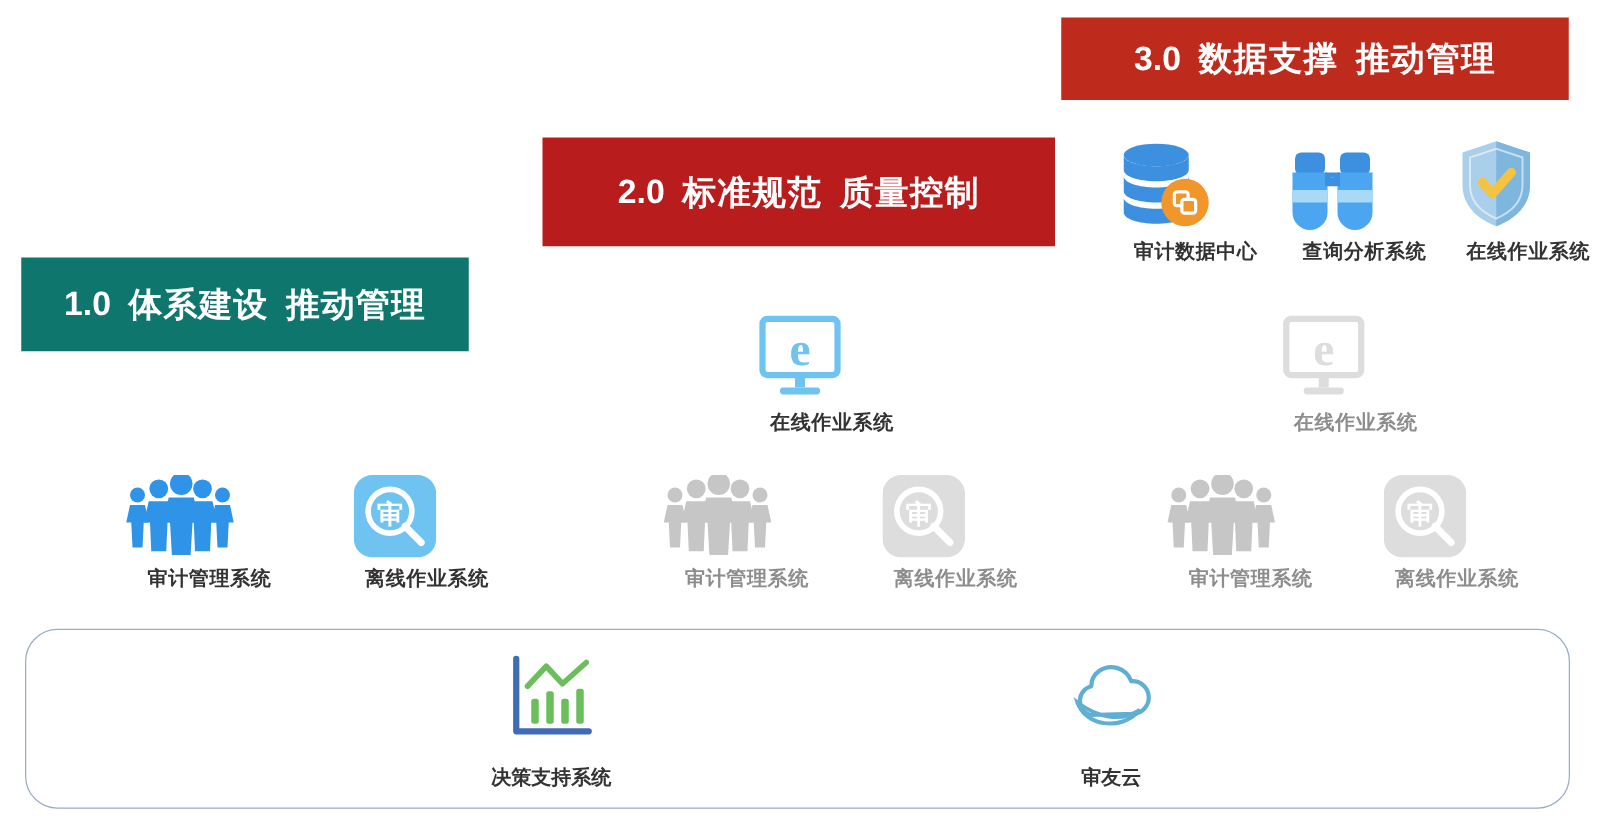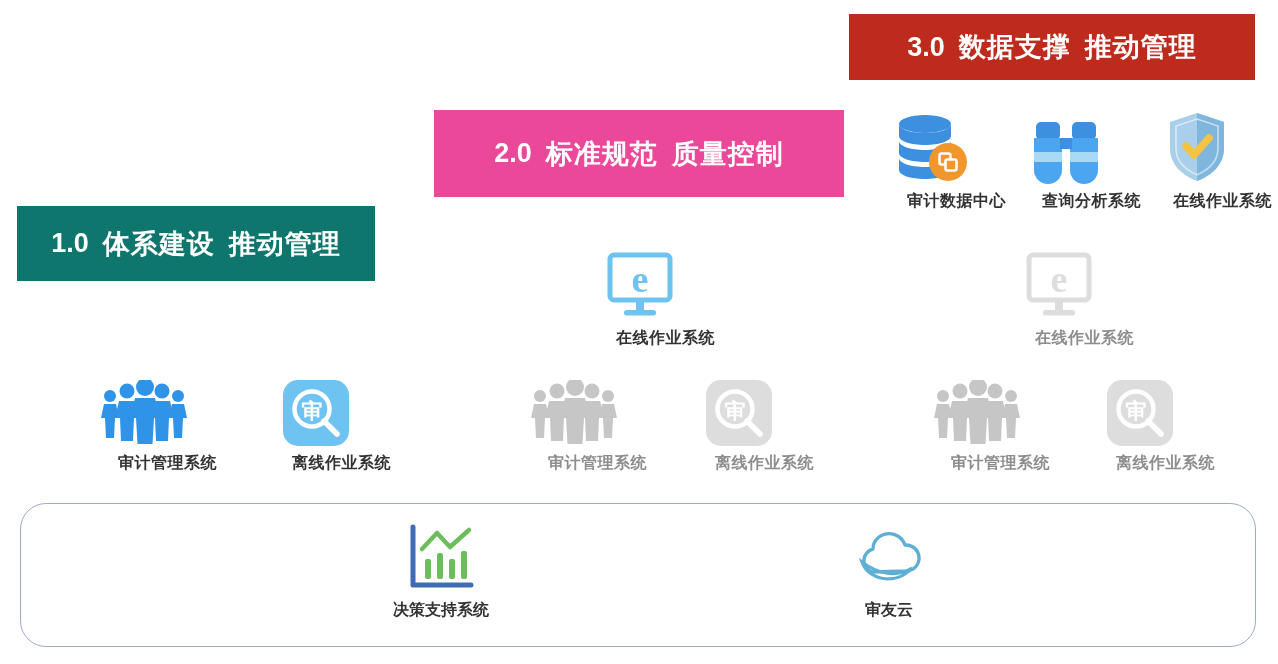--- a/index.html
+++ b/index.html
@@ -27,21 +27,21 @@
     font-weight: bold;
     font-size: 27px;
     letter-spacing: 1px;
     white-space: nowrap;
   }
   .phase-bar .num { margin-right: 10px; letter-spacing: 0px; }
   .phase-bar .seg { margin-right: 14px; }
   .phase-bar .seg:last-child { margin-right: 0; }
 
   #bar-1 { left: 17px;  top: 206px; width: 358px; height: 75px; background: #0f766e; }
-  #bar-2 { left: 434px; top: 110px; width: 410px; height: 87px; background: #ec4899; }
+  #bar-2 { left: 434px; top: 110px; width: 410px; height: 87px; background: #b91c1c; }
   #bar-3 { left: 849px; top: 14px;  width: 406px; height: 66px; background: #BE2A1C; }
 
   
   .icon-cell {
     position: absolute;
     width: 150px;
     text-align: right;
   }
   .icon-box {
     height: 74px;
@@ -76,21 +76,21 @@
     text-align: center;
     top: 16px;
   }
   .plat-icon-box {
     height: 76px;
     display: flex;
     align-items: center;
     justify-content: center;
   }
   .plat-label {
-    margin-top: 4px;
+    margin-top: 16px;
     font-size: 16px;
     font-weight: bold;
     color: #333333;
     white-space: nowrap;
   }
 </style>
 </head>
 <body>
 
 <div id="stage">

